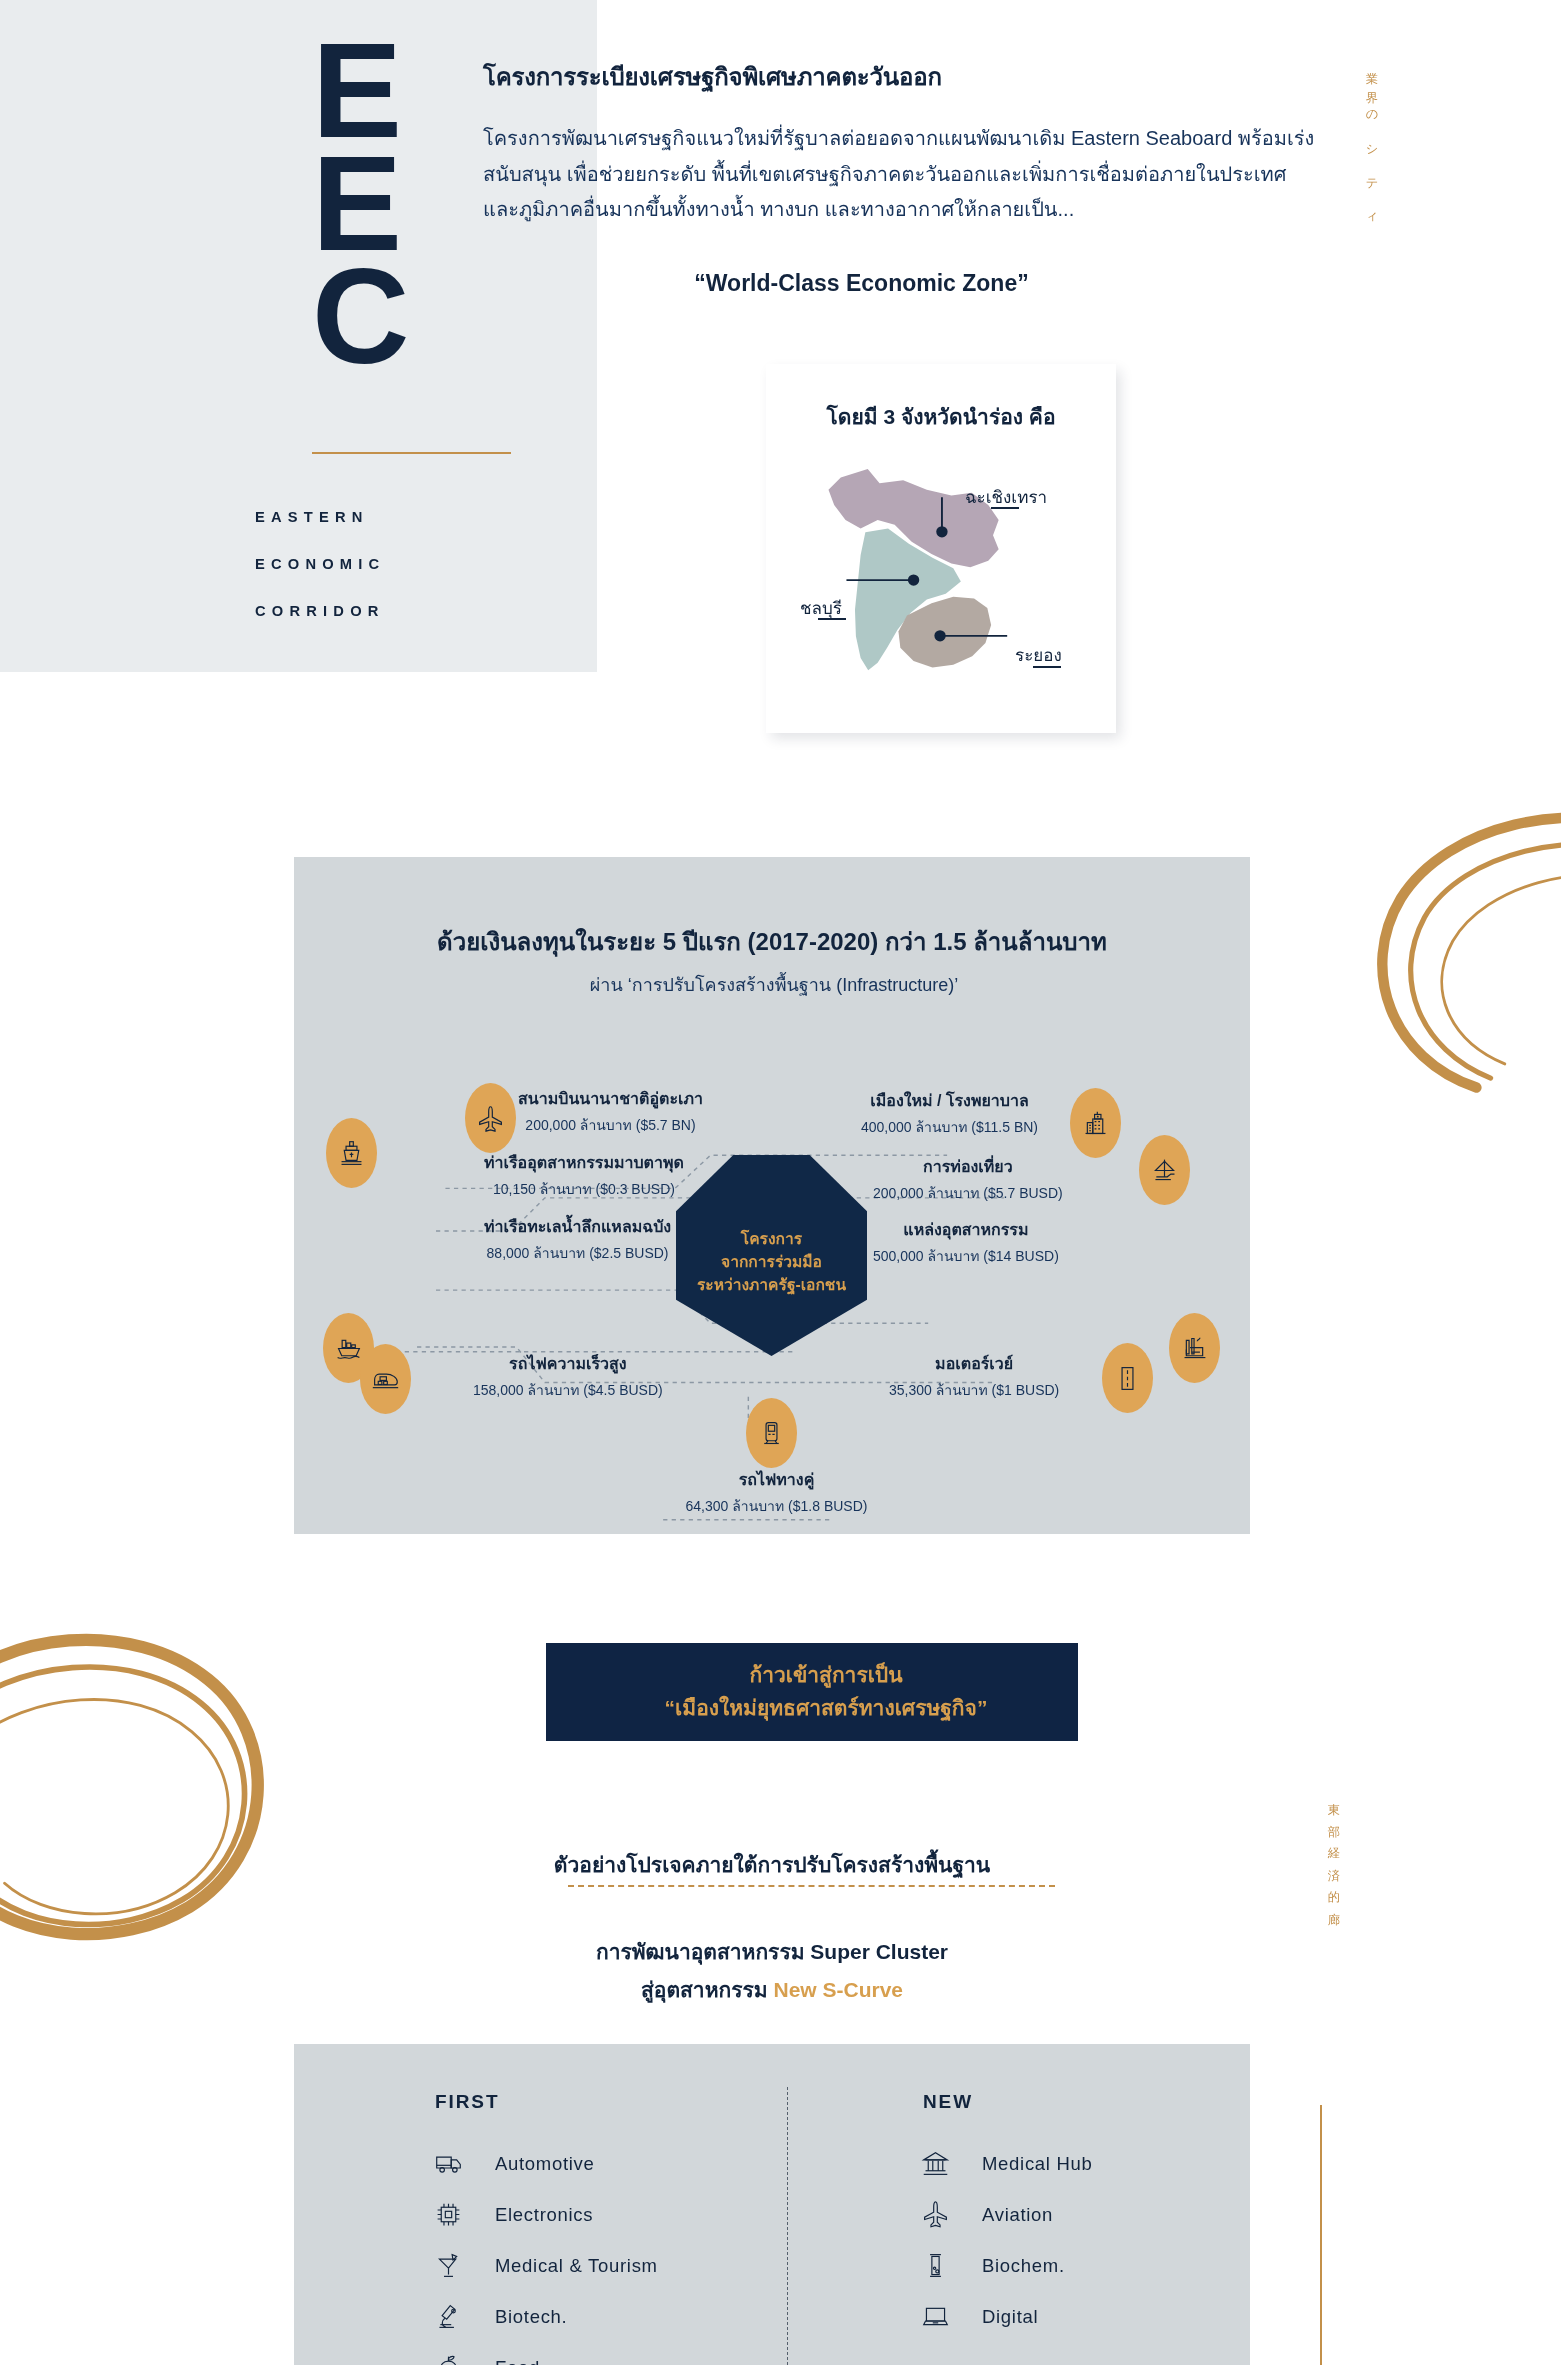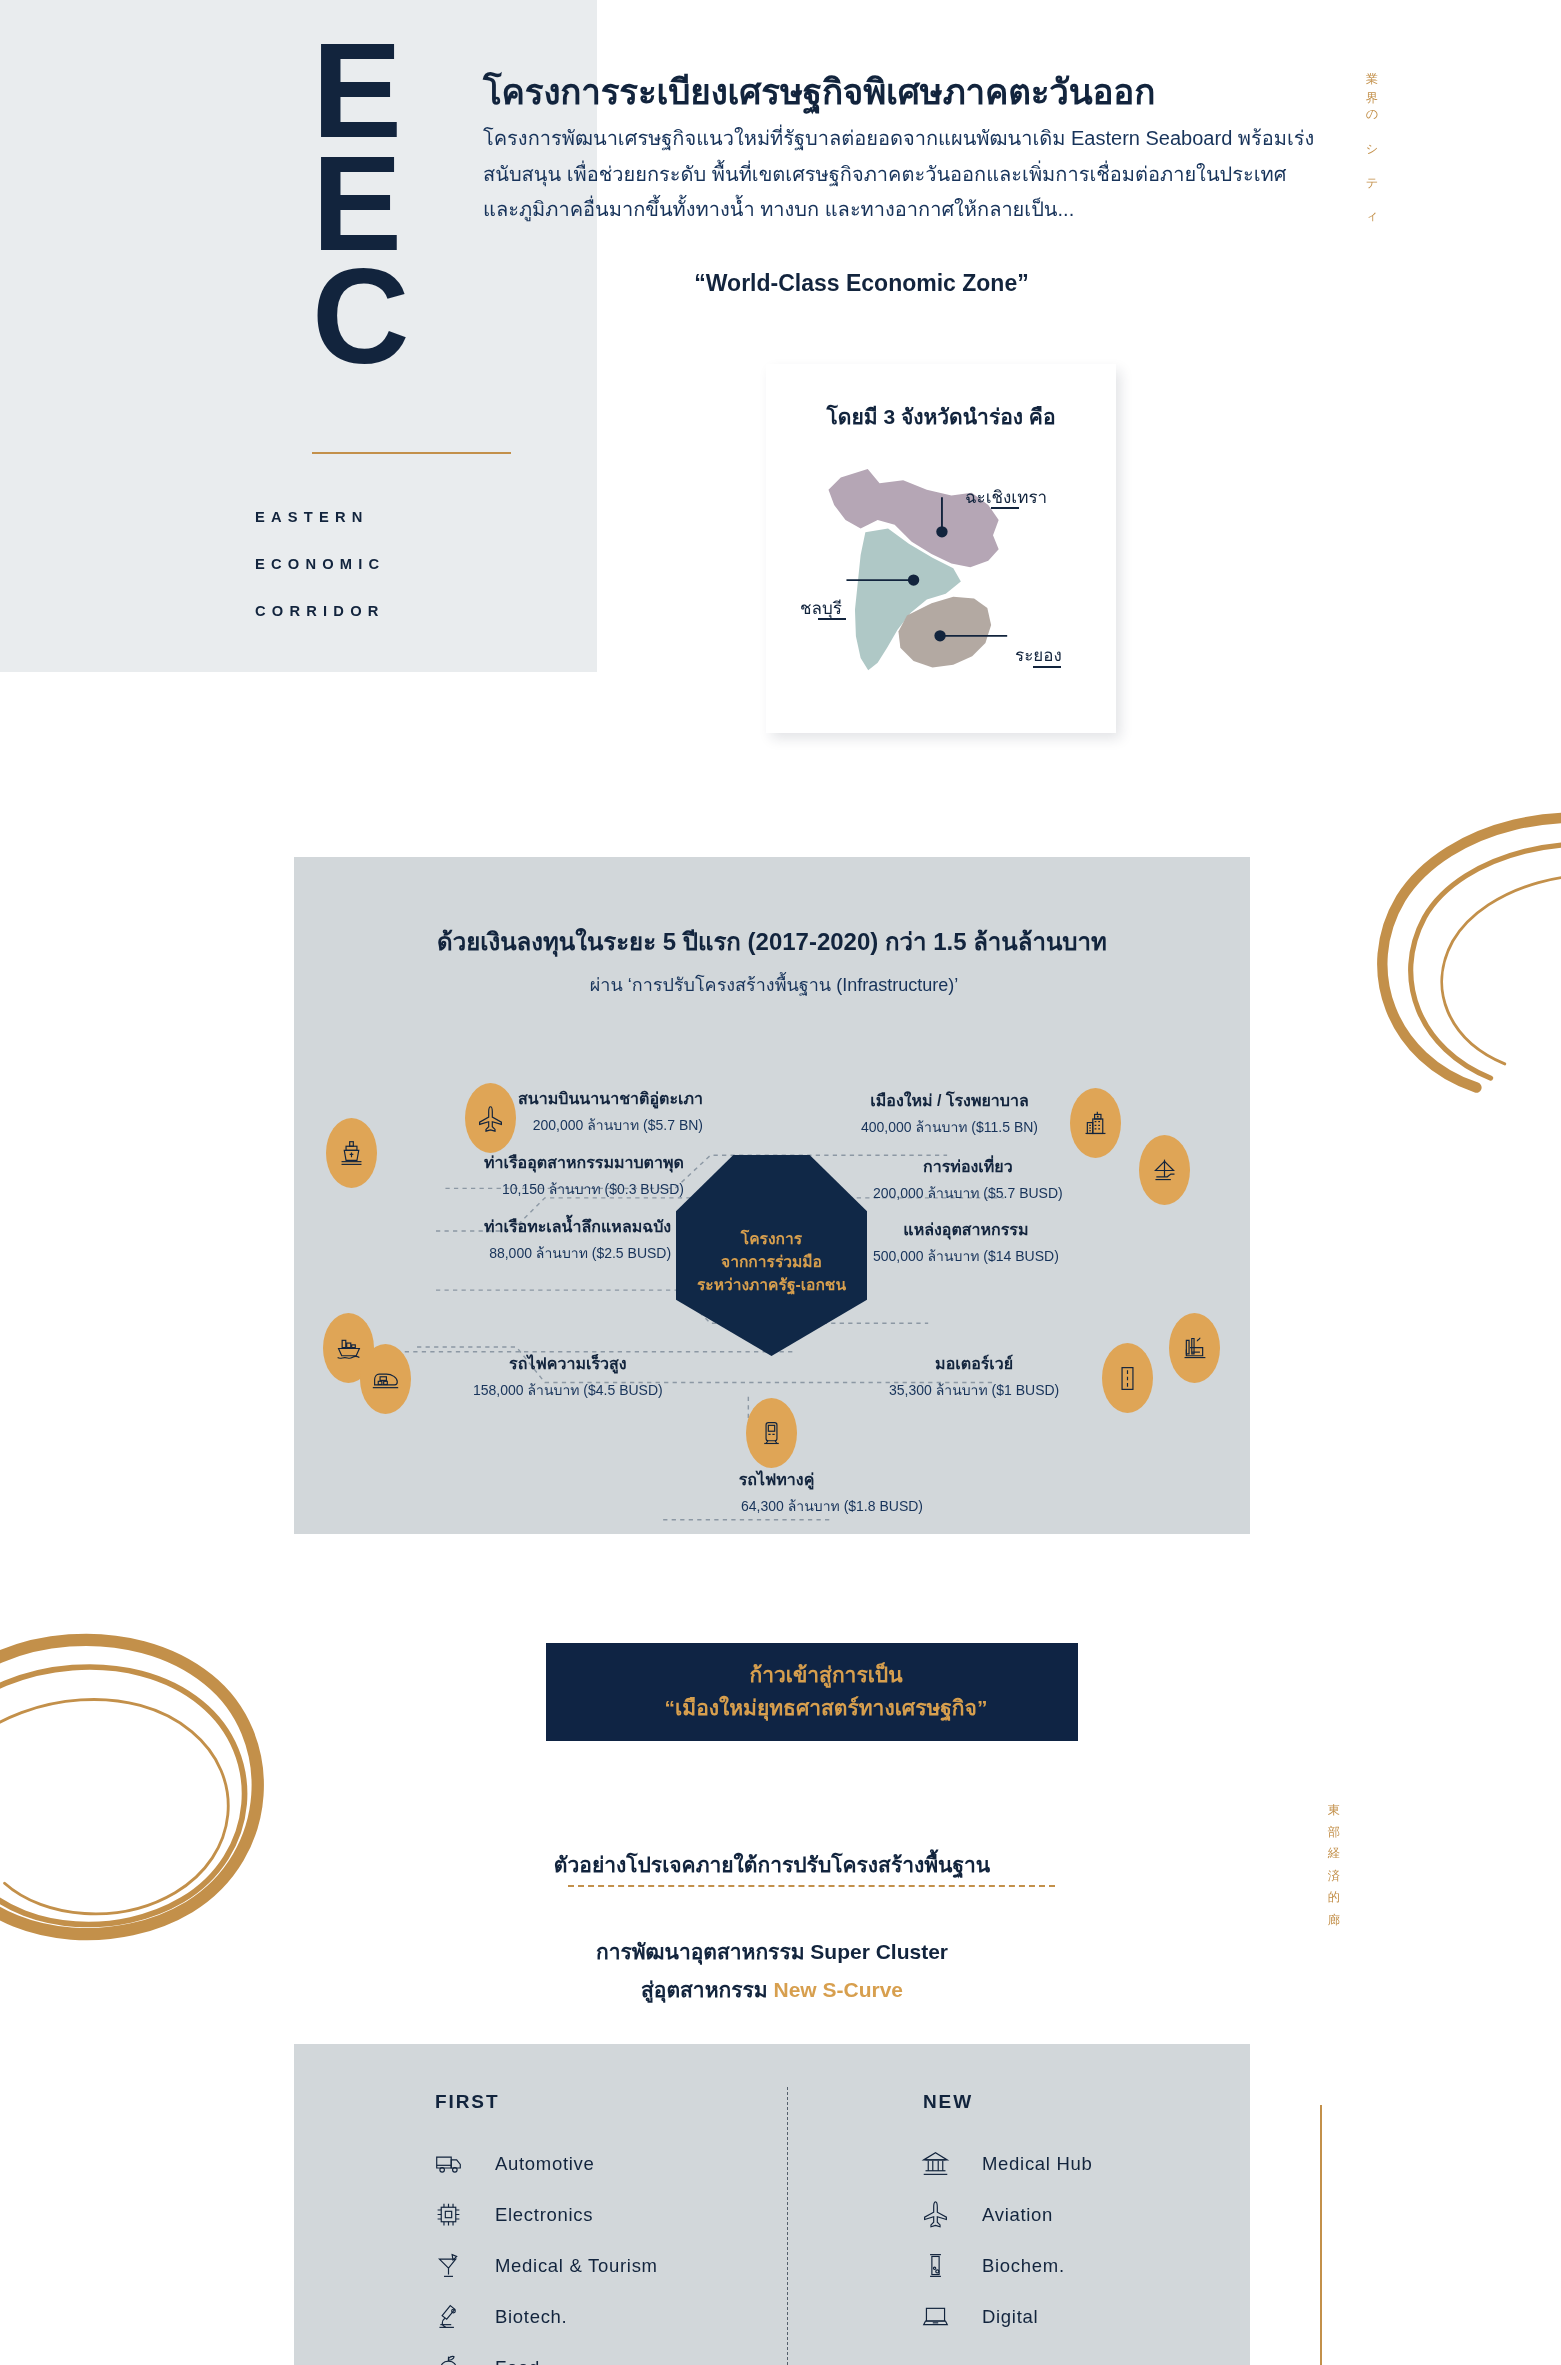--- a/index.html
+++ b/index.html
@@ -28,21 +28,21 @@
   .eec-word {
     left:255px; width:265px; text-align:left;
     font-size:14.7px; font-weight:700; letter-spacing:6.2px; color:#12243d;
   }
   #eec-w1 { top:509px; }
   #eec-w2 { top:556px; }
   #eec-w3 { top:603px; }
 
   #hero-title {
     left:483px; top:57px; width:833px;
-    font-size:35px; font-weight:700; color:#12243d; letter-spacing:-0.2px;margin-top:7px;
+    font-size:24px; font-weight:700; color:#12243d; letter-spacing:-0.2px;
   }
   #hero-body {
     left:483px; top:121px; width:842px;
     font-size:20px; line-height:1.78; color:#17335a; font-weight:400;
   }
   #hero-quote {
     left:483px; top:270px; width:757px; text-align:center;
     font-size:23px; font-weight:700; color:#12243d;
   }
 
@@ -87,21 +87,21 @@
     color:#d79f4e; font-size:15.6px; font-weight:700; text-align:center;
     line-height:1.5; padding-top:12.3px;
   }
   .node-bubble {
     width:51px; height:70px; border-radius:50%;
     background:#dfa556; display:flex; align-items:center; justify-content:center;
   }
   .node-bubble svg { width:29px; height:29px; }
   .node-text { text-align:center; }
   .node-title { font-size:16px; font-weight:600; color:#12243d; white-space:nowrap; }
-  .node-val   { font-size:14px; font-weight:500; color:#17335a; white-space:nowrap; margin-top:2.8px;text-align:right; }
+  .node-val   { font-size:14px; font-weight:500; color:#17335a; white-space:nowrap; margin-top:2.8px; }
 
   
   #dark-banner {
     left:546px; top:1643px; width:532px; height:98px;
     background:#0f2444; display:flex; align-items:center; justify-content:center;padding-left:28px;
   }
   #dark-banner-text {
     color:#d79f4e; font-size:21px; font-weight:700; text-align:center; line-height:1.55;
   }
 

